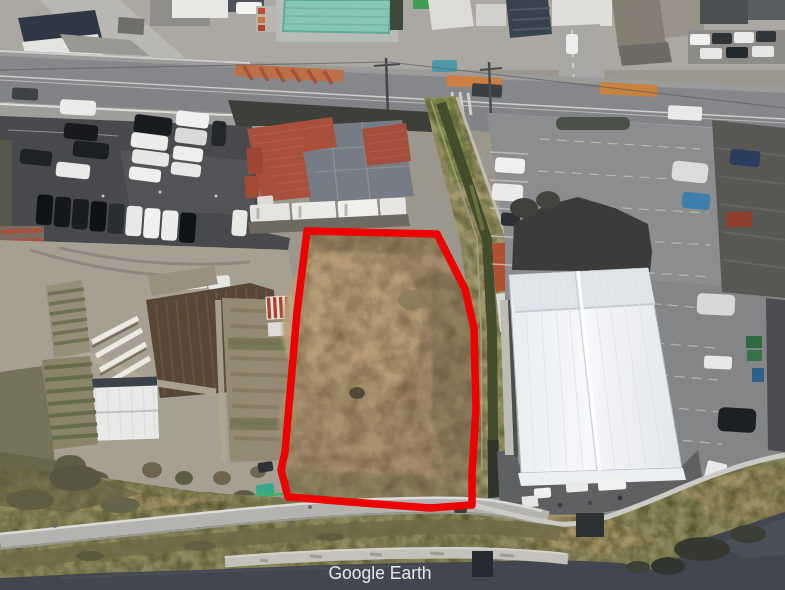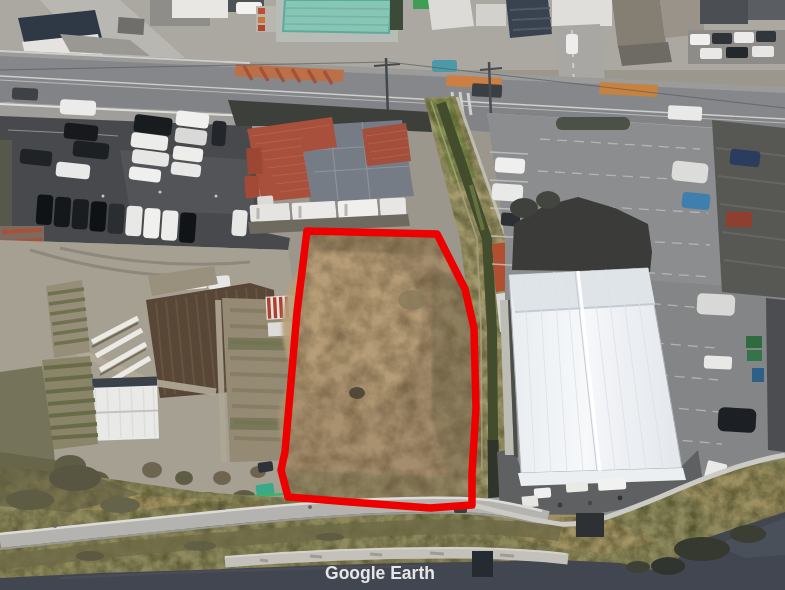--- a/index.html
+++ b/index.html
@@ -1,16 +1,16 @@
 <!DOCTYPE html>
 <html><head>
 <meta charset="utf-8">
 <style>
   html,body{margin:0;padding:0;background:#888;}
-  #stage{position:relative;width:785px;height:590px;overflow:hidden;font-family:"Liberation Sans",sans-serif;font-weight:bold;}
+  #stage{position:relative;width:785px;height:590px;overflow:hidden;font-family:"Liberation Sans",sans-serif;}
   svg{display:block;}
 </style>
 </head>
 <body>
 <div id="stage">
 <svg width="785" height="590" viewBox="0 0 785 590">
 <defs>
   <filter id="blur1">
           <feGaussianBlur stdDeviation="0.6"></feGaussianBlur>
         </filter>

